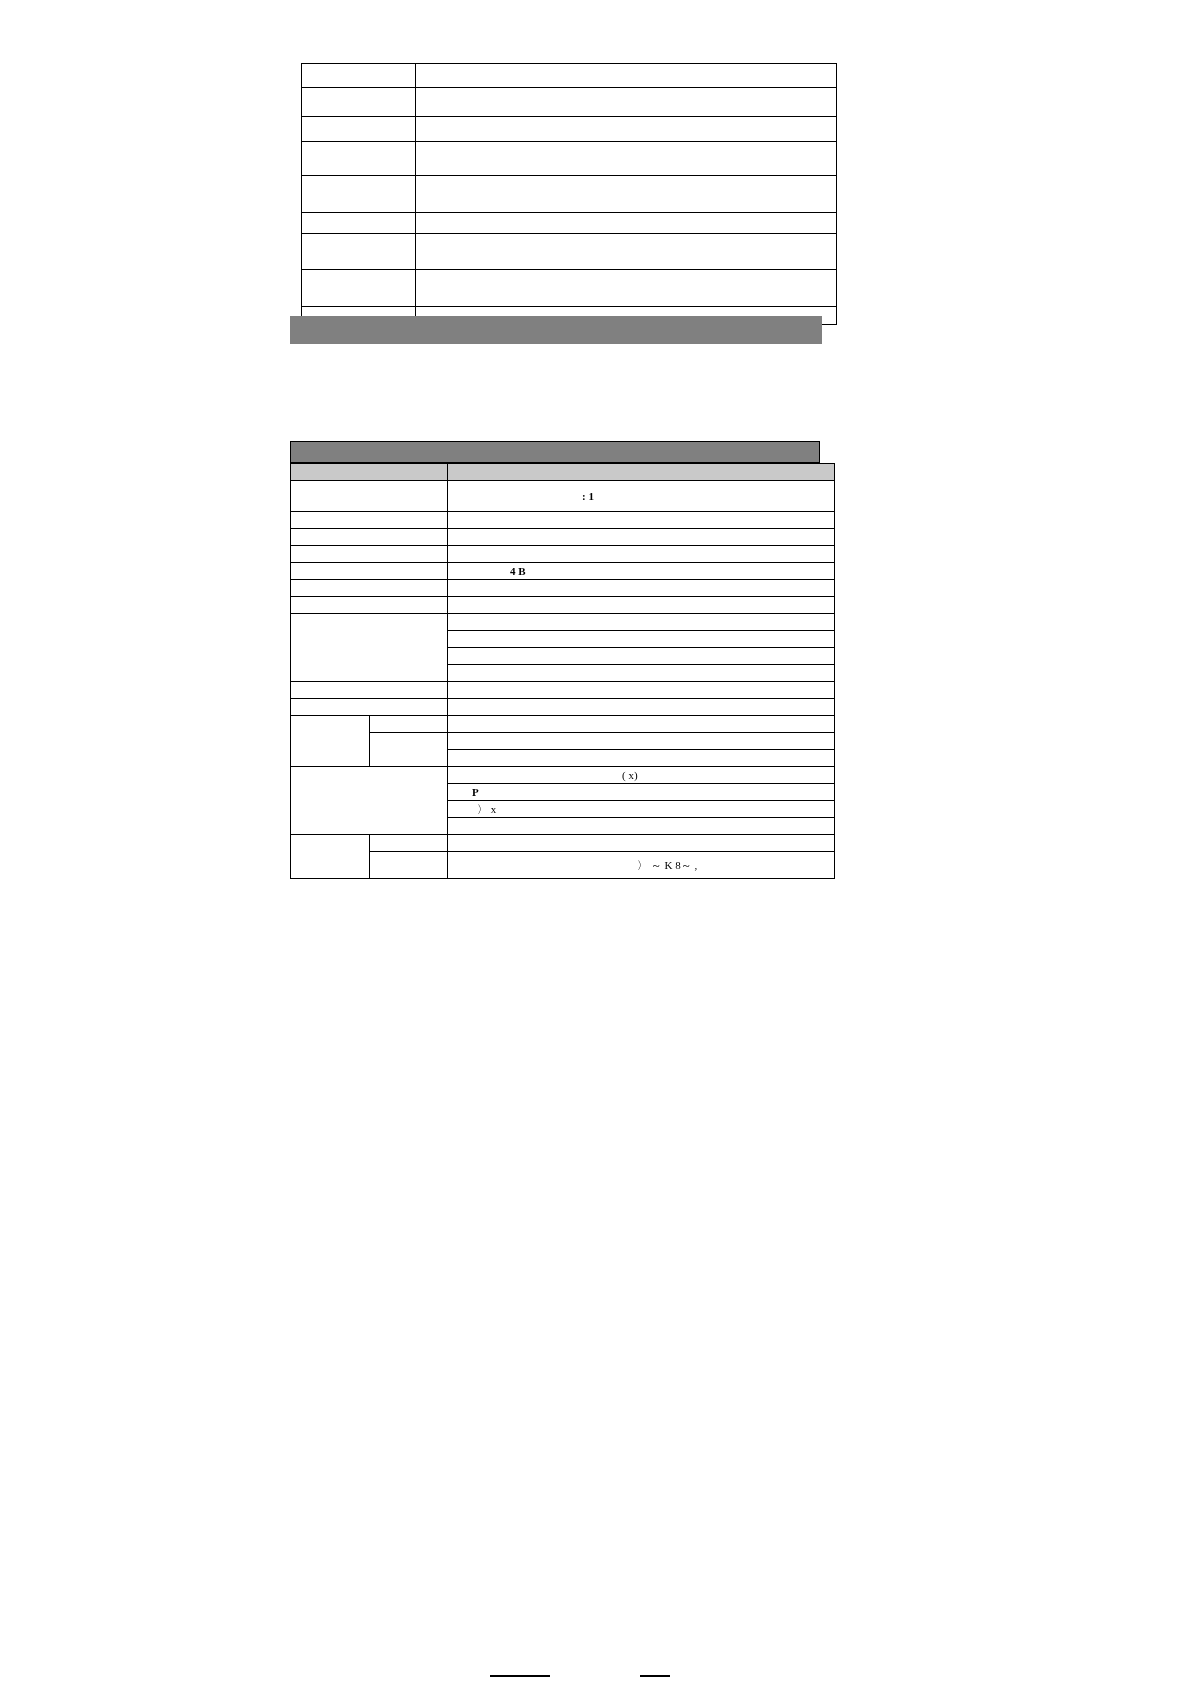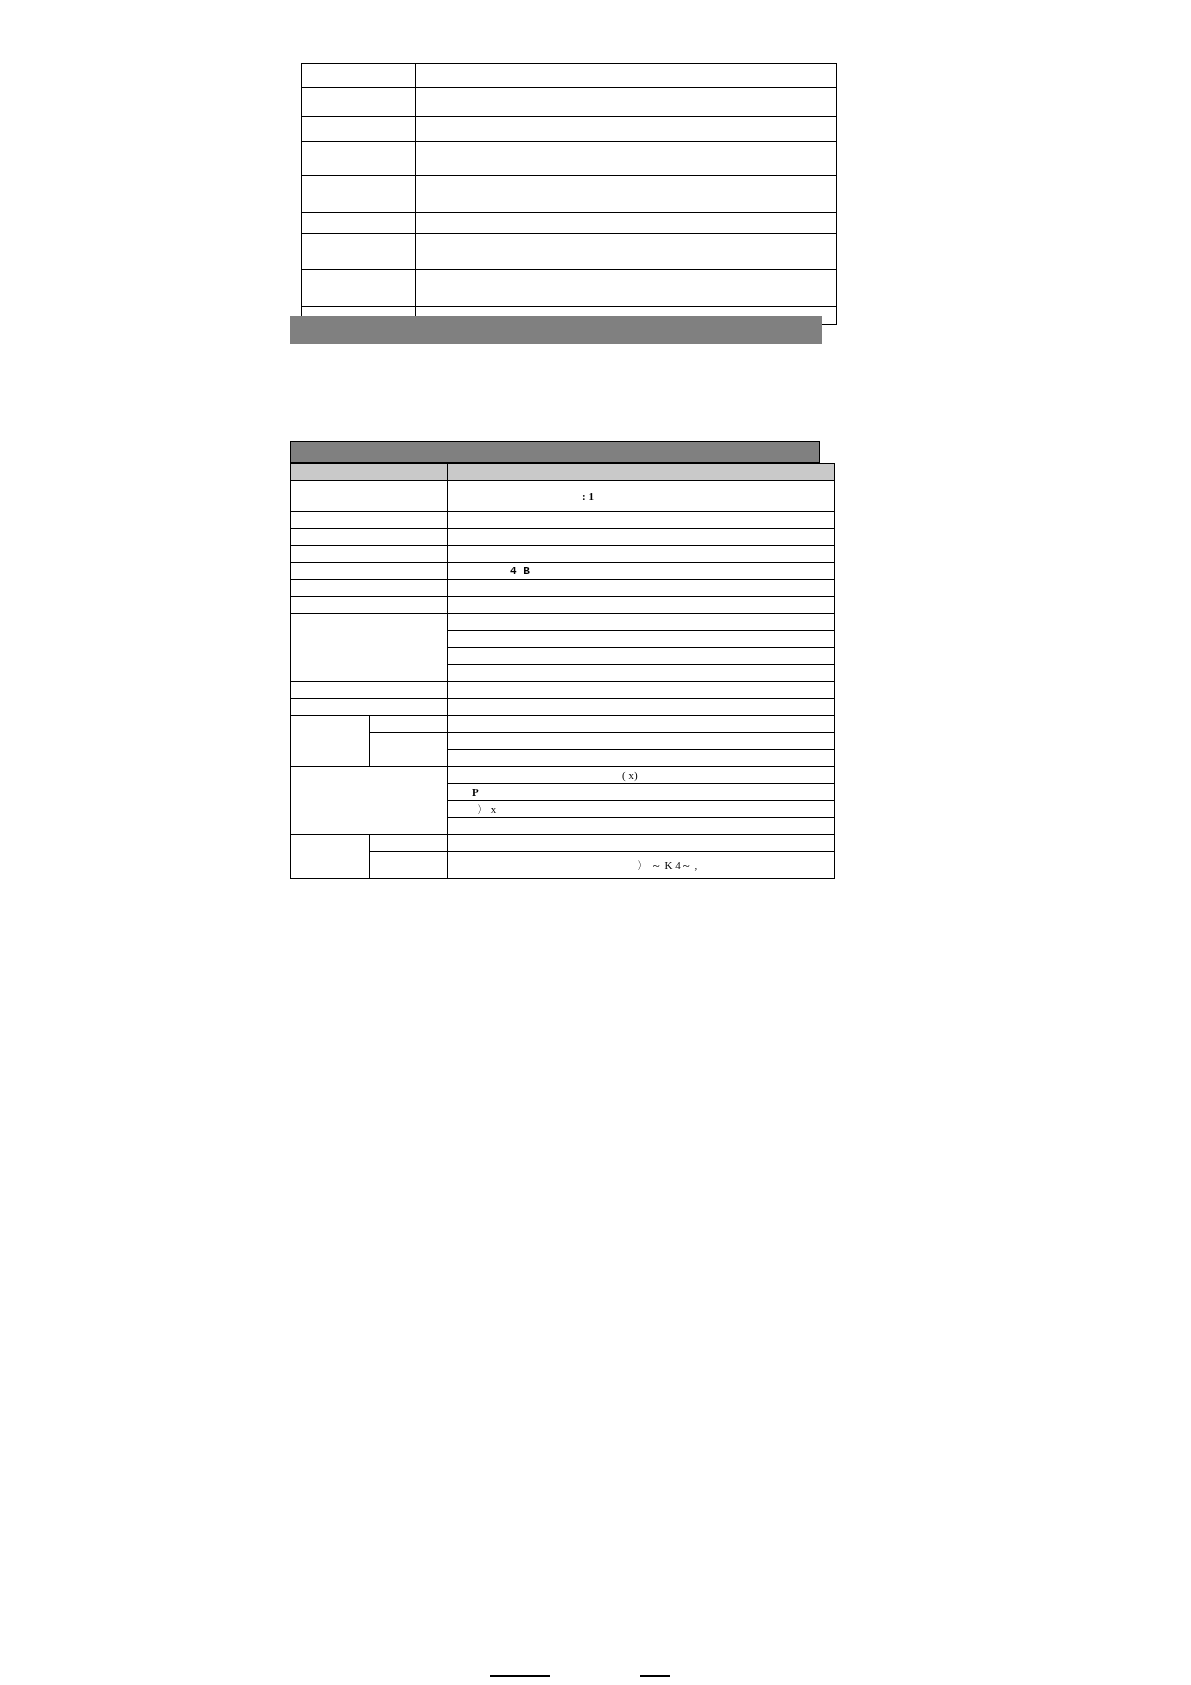--- a/index.html
+++ b/index.html
@@ -106,21 +106,21 @@
   #table-bottom td.tall2 { height: 26px; }
 
   .cellText {
     display: block;
     white-space: nowrap;
   }
   .ct-indent-1 { padding-left: 130px; }
   .ct-indent-2 { padding-left: 20px; }
   .ct-indent-3 { padding-left: 170px; }
   .ct-indent-4 { padding-left: 25px; }
-  .ct-indent-5 { padding-left: 58px; font-family: Liberation Mono, monospace; }
+  .ct-indent-5 { padding-left: 58px; }
   .ct-indent-6 { padding-left: 185px; }
   .bold { font-weight: bold; }
 
   
   .footer-mark {
     position: absolute;
     bottom: 8px;
     height: 2px;
     background: #000000;
   }
@@ -279,21 +279,21 @@
         </tr>
 
         <tr>
           <td class="c1" rowspan="2"></td>
           <td class="c2"></td>
           <td class="c3"></td>
         </tr>
         <tr>
           <td class="c2 tall2"></td>
           <td class="c3 tall2">
-            <span class="cellText ct-indent-6">〉   ～   K   4～        ,</span>
+            <span class="cellText ct-indent-6">〉   ～   K   8～        ,</span>
           </td>
         </tr>
       </tbody>
     </table>
   </div>
 
   <div class="footer-mark" id="footer-left"></div>
   <div class="footer-mark" id="footer-right"></div>
 
 </div>

